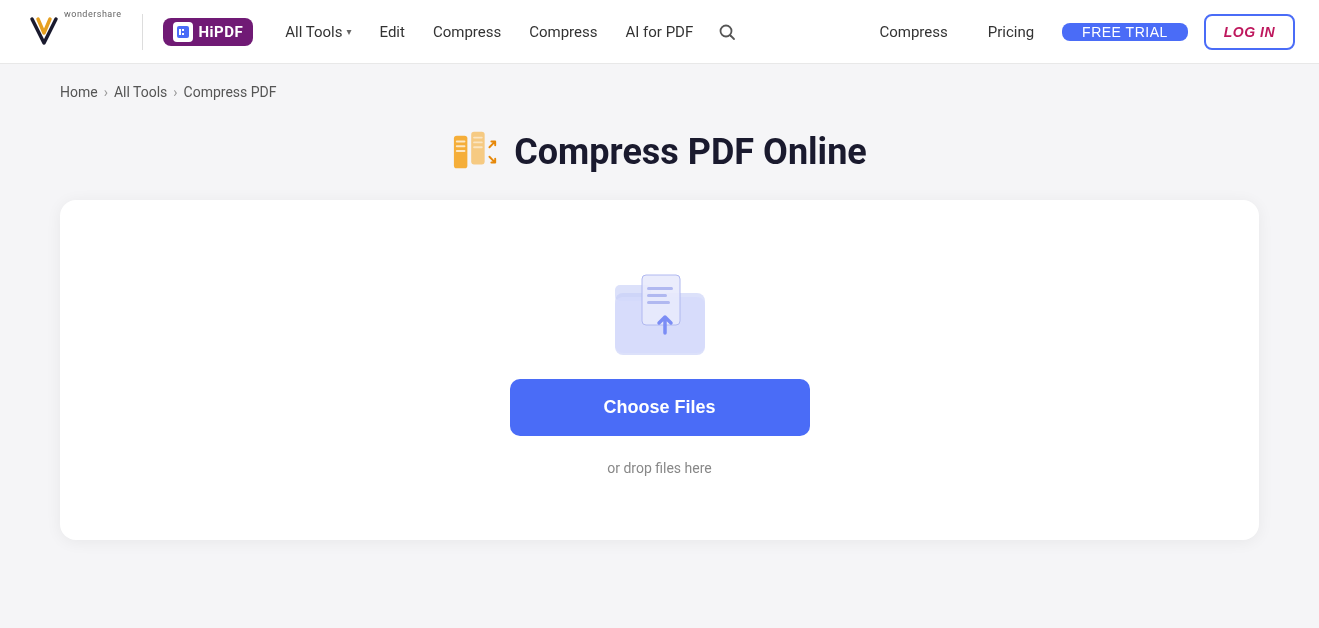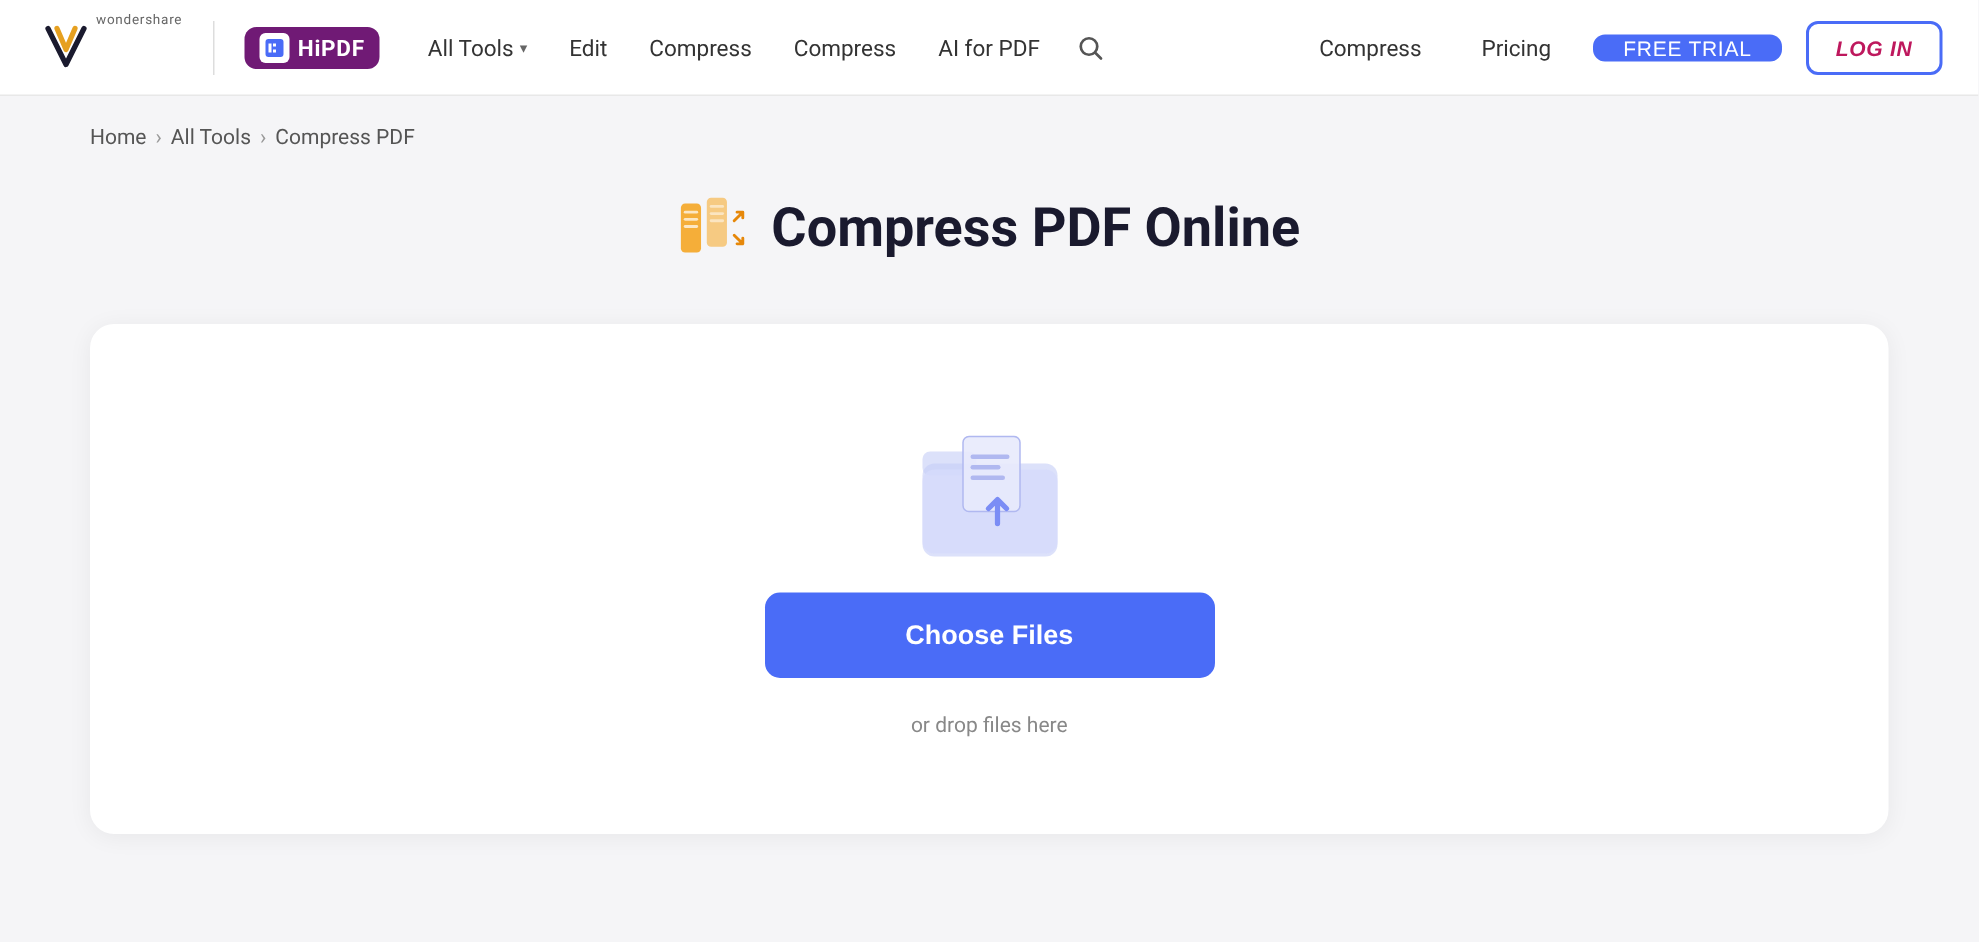--- a/index.html
+++ b/index.html
@@ -141,21 +141,21 @@
       font-size: 14px;
       color: #555;
       margin-bottom: 28px;
     }
     .breadcrumb a { color: #555; text-decoration: none; }
     .breadcrumb-sep { color: #999; }
 
     
     .hero {
       text-align: left;
-      margin-bottom: 40px;
+      margin-bottom: 24px;
     }
     .hero-title {
       display: flex;
       align-items: center;
       justify-content: center;
       gap: 14px;
       margin-bottom: 12px;
     }
     .hero-icon {
       width: 48px;

